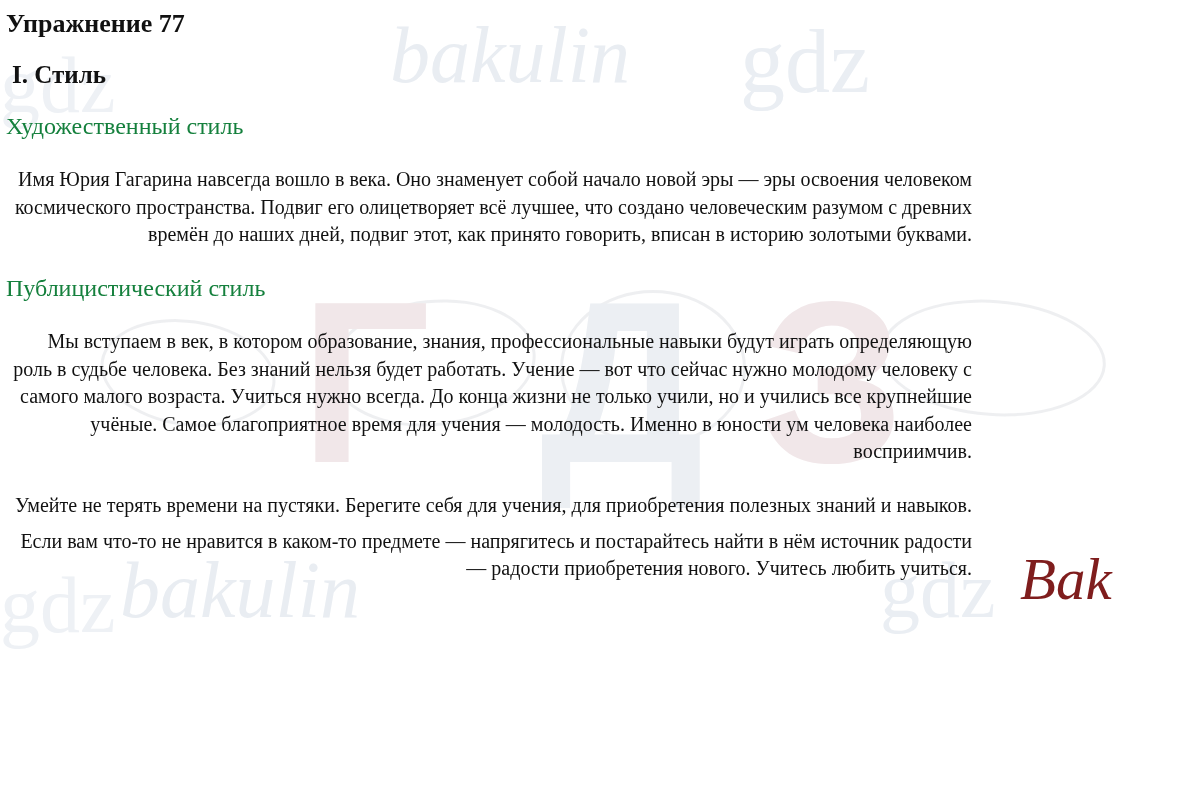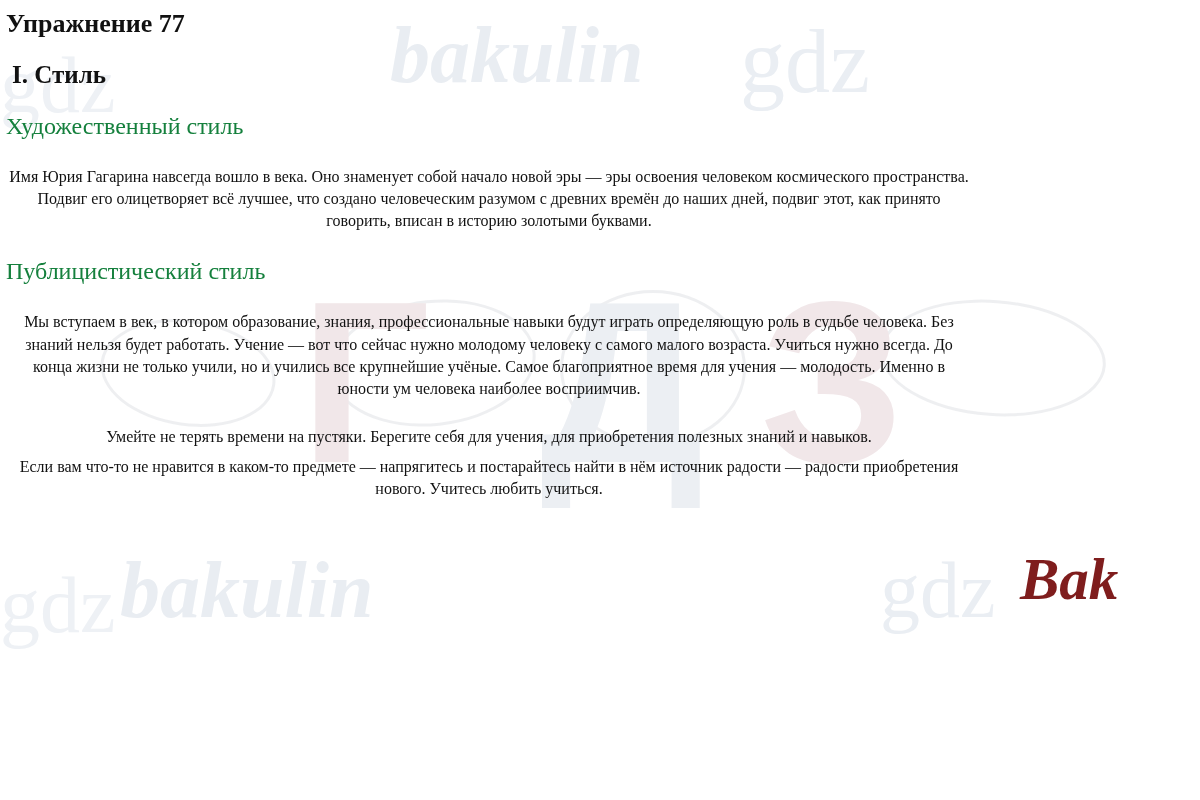--- a/index.html
+++ b/index.html
@@ -25,21 +25,21 @@
     overflow: hidden;
   }
   .wm {
     position: absolute;
     font-family: "Liberation Serif", serif;
     white-space: nowrap;
     user-select: none;
   }
   .wm-bakulin {
     font-style: italic;
-    font-weight: bold;
+    font-weight: normal;
   }
   .wm-gdz {
     font-weight: normal;
   }
   .wm-big-letter {
     font-weight: bold;
     font-family: "Liberation Sans", sans-serif;
   }
 
   
@@ -68,25 +68,25 @@
     font-weight: bold;
     margin: 0 0 24px 6px;
     color: #111;
   }
   .style-name {
     font-size: 24px;
     margin: 0 0 26px 0;
     color: #15803d;
   }
   .para {
-    font-size: 16px;
+    font-size: 20px;
     line-height: 1.38;
     margin: 0 0 26px 0;
     color: #111;
-    text-align: center;
+    text-align: right;
   }
   .para.tight {
     margin-bottom: 8px;
   }
   .block-ii {
     margin-top: 6px;
   }
 </style>
 </head>
 <body>

